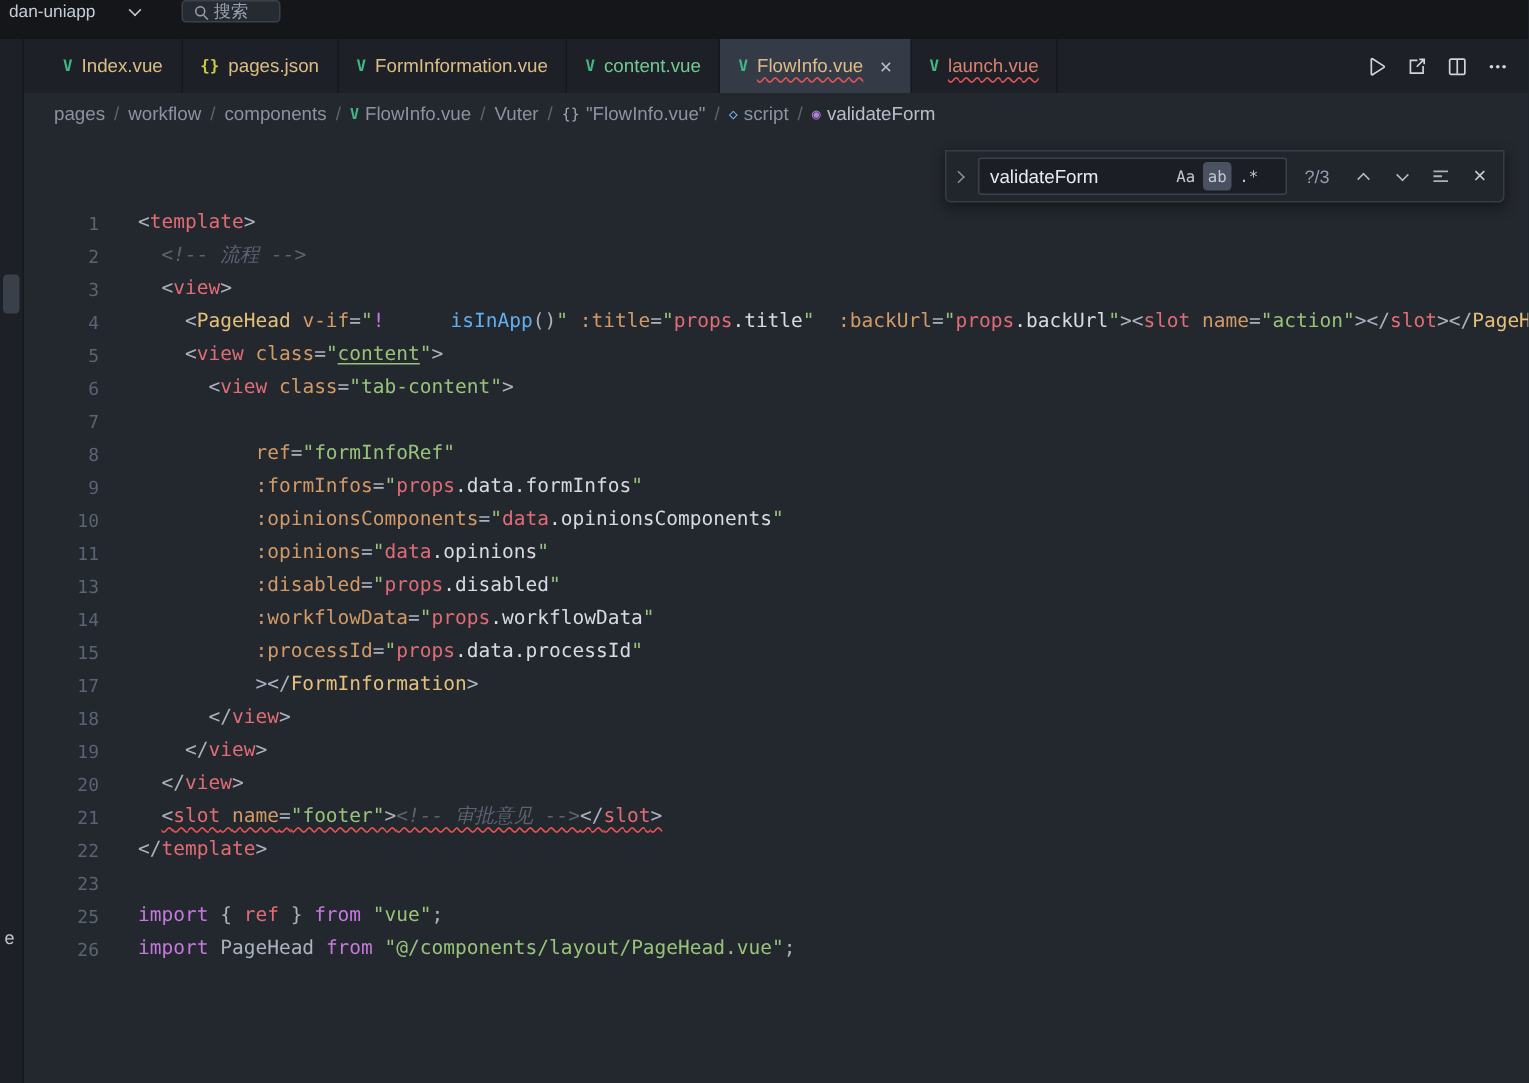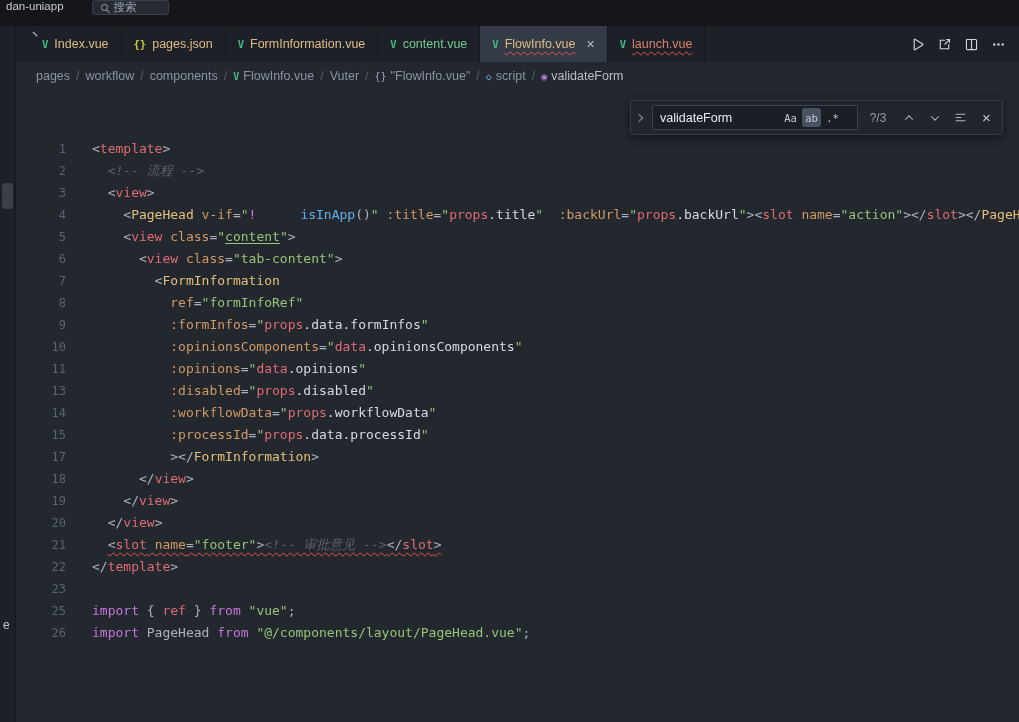--- a/index.html
+++ b/index.html
@@ -3,24 +3,24 @@
 <meta charset="utf-8">
 <style>
   * { margin:0; padding:0; box-sizing:border-box; }
   html,body { width:1019px; height:722px; overflow:hidden; background:#23272e;
               font-family:"Liberation Sans", sans-serif; }
   .window { width:1019px; height:722px; display:flex; flex-direction:column; background:#23272e; }
 
   
   .titlebar { height:26px; flex:none; background:#141619; display:flex; align-items:flex-start;
               padding:0 0 0 6px; color:#c6ccd6; font-size:11.5px; }
-  .tb-project { display:flex; align-items:center; gap:23px; height:15px; cursor:default;flex-direction:column; }
+  .tb-project { display:flex; align-items:center; gap:23px; height:15px; cursor:default; }
   .tb-search { margin-left:28px; height:15px; display:flex; align-items:center; gap:6px;
                background:#262b32; border:1px solid #3a414c; border-radius:3px;
-               padding:0 31px 0 8px; color:#9aa2af; }
+               padding:0 20px 0 8px; color:#9aa2af; }
   .chev { width:6px; height:6px; border-right:1.5px solid currentColor; border-bottom:1.5px solid currentColor;
           display:inline-block; }
   .chev-down { transform:rotate(45deg) translate(-1px,-1px); }
   .chev-up   { transform:rotate(-135deg) translate(-1px,-1px); }
   .chev-right{ transform:rotate(-45deg); }
   .mag { width:7px; height:7px; border:1.4px solid #9aa2af; border-radius:50%; position:relative; display:inline-block; }
   .mag::after { content:""; position:absolute; width:4px; height:1.4px; background:#9aa2af;
                 transform:rotate(45deg); right:-3px; bottom:-2px; }
 
   
@@ -262,21 +262,20 @@
             <div class="cl">
               <span class="ln">5</span>
               <span class="src"><span class="tk-p">    &lt;</span><span class="tk-tag">view</span><span class="tk-p"> </span><span class="tk-attr">class</span><span class="tk-p">=</span><span class="tk-str">"</span><span class="tk-str dec-u">content</span><span class="tk-str">"</span><span class="tk-p">&gt;</span></span>
             </div>
             <div class="cl">
               <span class="ln">6</span>
               <span class="src"><span class="tk-p">      &lt;</span><span class="tk-tag">view</span><span class="tk-p"> </span><span class="tk-attr">class</span><span class="tk-p">=</span><span class="tk-str">"tab-content"</span><span class="tk-p">&gt;</span></span>
             </div>
             <div class="cl">
               <span class="ln">7</span>
-              <span class="src"><span class="tk-p">        &lt;</span><span class="tk-cmp">FormInformation</span></span>
             </div>
             <div class="cl">
               <span class="ln">8</span>
               <span class="src"><span class="tk-p">          </span><span class="tk-attr">ref</span><span class="tk-p">=</span><span class="tk-str">"formInfoRef"</span></span>
             </div>
             <div class="cl">
               <span class="ln">9</span>
               <span class="src"><span class="tk-p">          </span><span class="tk-attr">:formInfos</span><span class="tk-p">=</span><span class="tk-str">"</span><span class="tk-var">props</span><span class="tk-prop">.data.formInfos</span><span class="tk-str">"</span></span>
             </div>
             <div class="cl">

